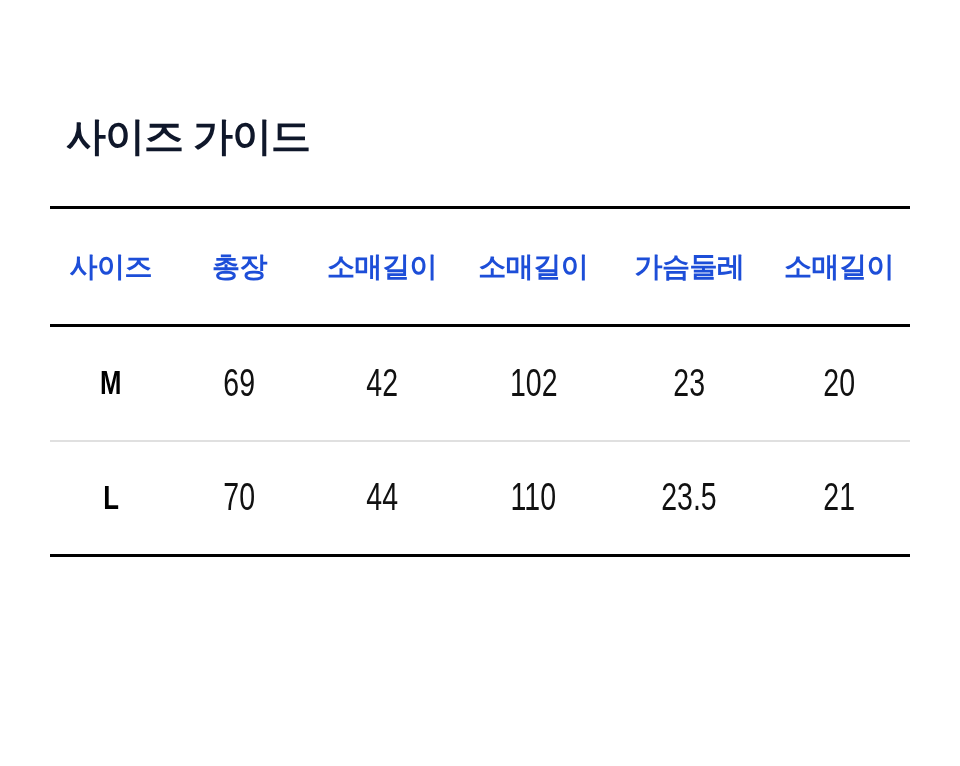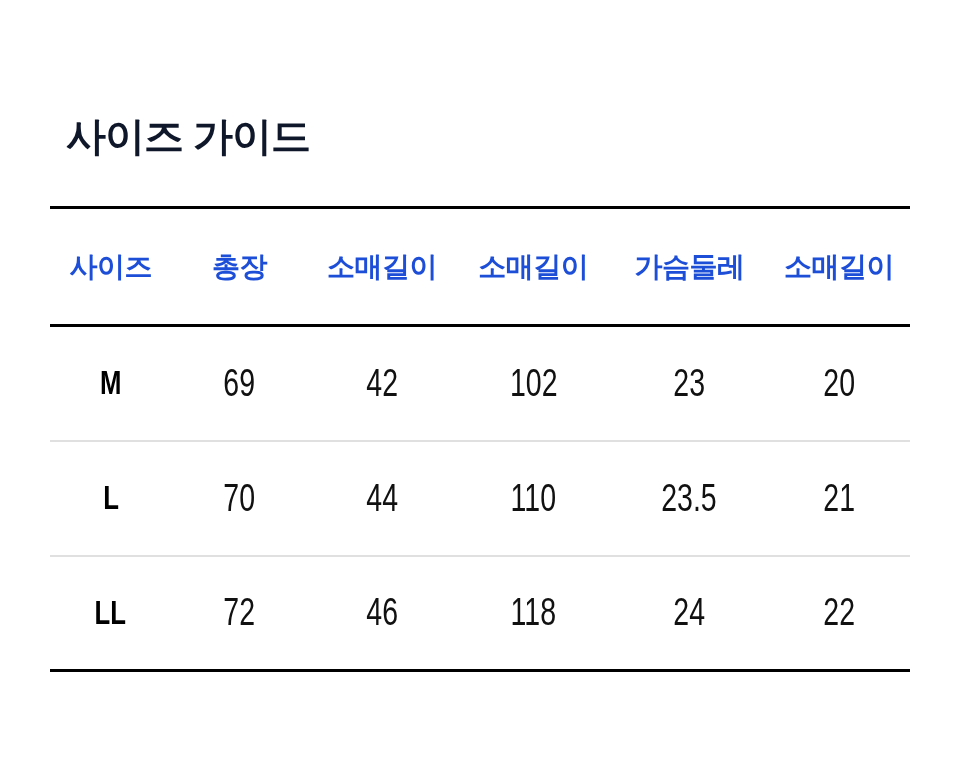--- a/index.html
+++ b/index.html
@@ -108,24 +108,16 @@
         <td><span class="num">20</span></td>
       </tr>
       <tr>
         <td><span class="size-label">L</span></td>
         <td><span class="num">70</span></td>
         <td><span class="num">44</span></td>
         <td><span class="num">110</span></td>
         <td><span class="num">23.5</span></td>
         <td><span class="num">21</span></td>
       </tr>
-      <tr>
-        <td><span class="size-label">LL</span></td>
-        <td><span class="num">72</span></td>
-        <td><span class="num">46</span></td>
-        <td><span class="num">118</span></td>
-        <td><span class="num">24</span></td>
-        <td><span class="num">22</span></td>
-      </tr>
     </tbody>
   </table>
 
 </div>
 
 </body></html>

